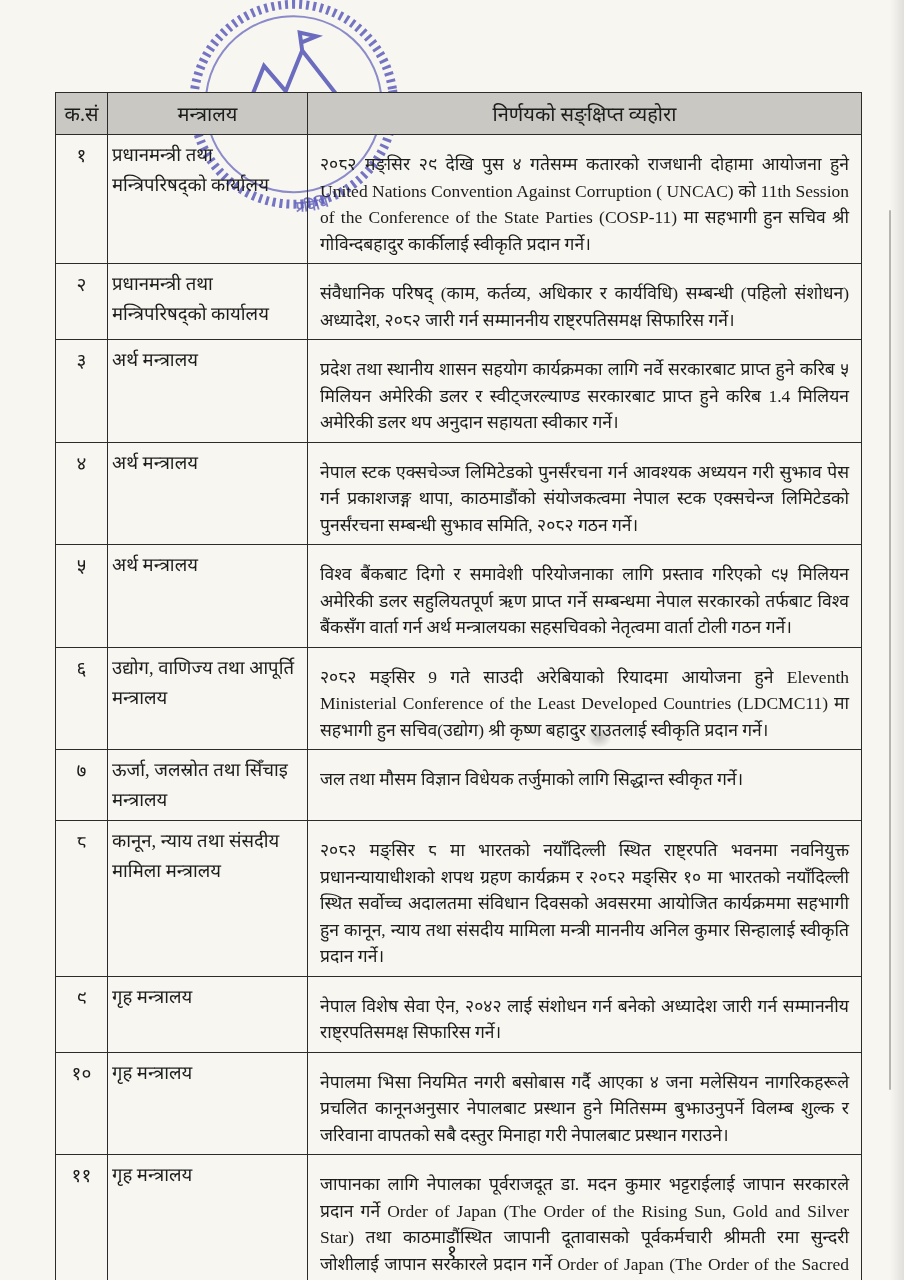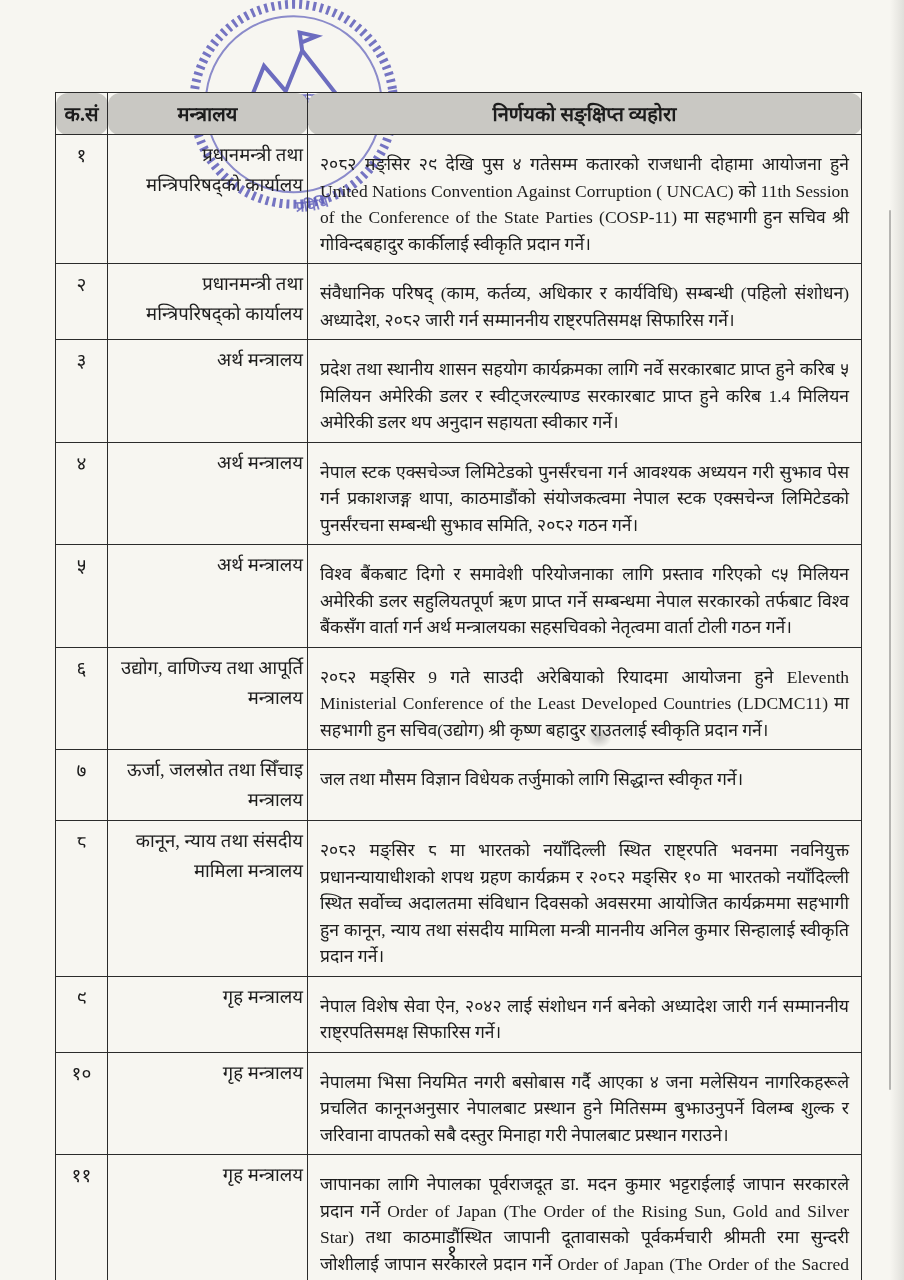--- a/index.html
+++ b/index.html
@@ -28,32 +28,31 @@
     position:absolute;top:92px;left:55px;width:807px;
     border-collapse:collapse;table-layout:fixed;
     background:transparent;
   }
   .decisions th,.decisions td{
     border:1.7px solid #2b2b2b;box-sizing:border-box;
     vertical-align:top;
   }
   .decisions thead th{
     background:#c9c8c3;height:42px;vertical-align:middle;
-    font-size:20px;font-weight:bold;text-align:center;
-    font-family:"Liberation Serif","DejaVu Sans",serif;
-    border-radius:12px;
+    font-size:20px;font-weight:normal;text-align:center;
+    font-family:"Liberation Serif","DejaVu Sans",serif;
   }
   col.c-sn{width:52px;}
   col.c-min{width:200px;}
   td.sn{
     text-align:center;font-size:19px;padding-top:7px;
     font-family:"Liberation Serif","DejaVu Sans",serif;
   }
   td.ministry{
-    text-align:right;font-size:18.5px;line-height:30px;padding:5px 4px;
+    text-align:left;font-size:18.5px;line-height:30px;padding:5px 4px;
     font-family:"Liberation Serif","DejaVu Sans",serif;
   }
   td.decision{
     font-size:17.5px;line-height:26.5px;text-align:justify;
     padding:16px 12px 6px 12px;
     font-family:"Liberation Serif","DejaVu Sans",serif;
   }
   tbody tr:nth-child(1){height:127px}
   tbody tr:nth-child(2){height:63px}
   tbody tr:nth-child(3){height:88px}

